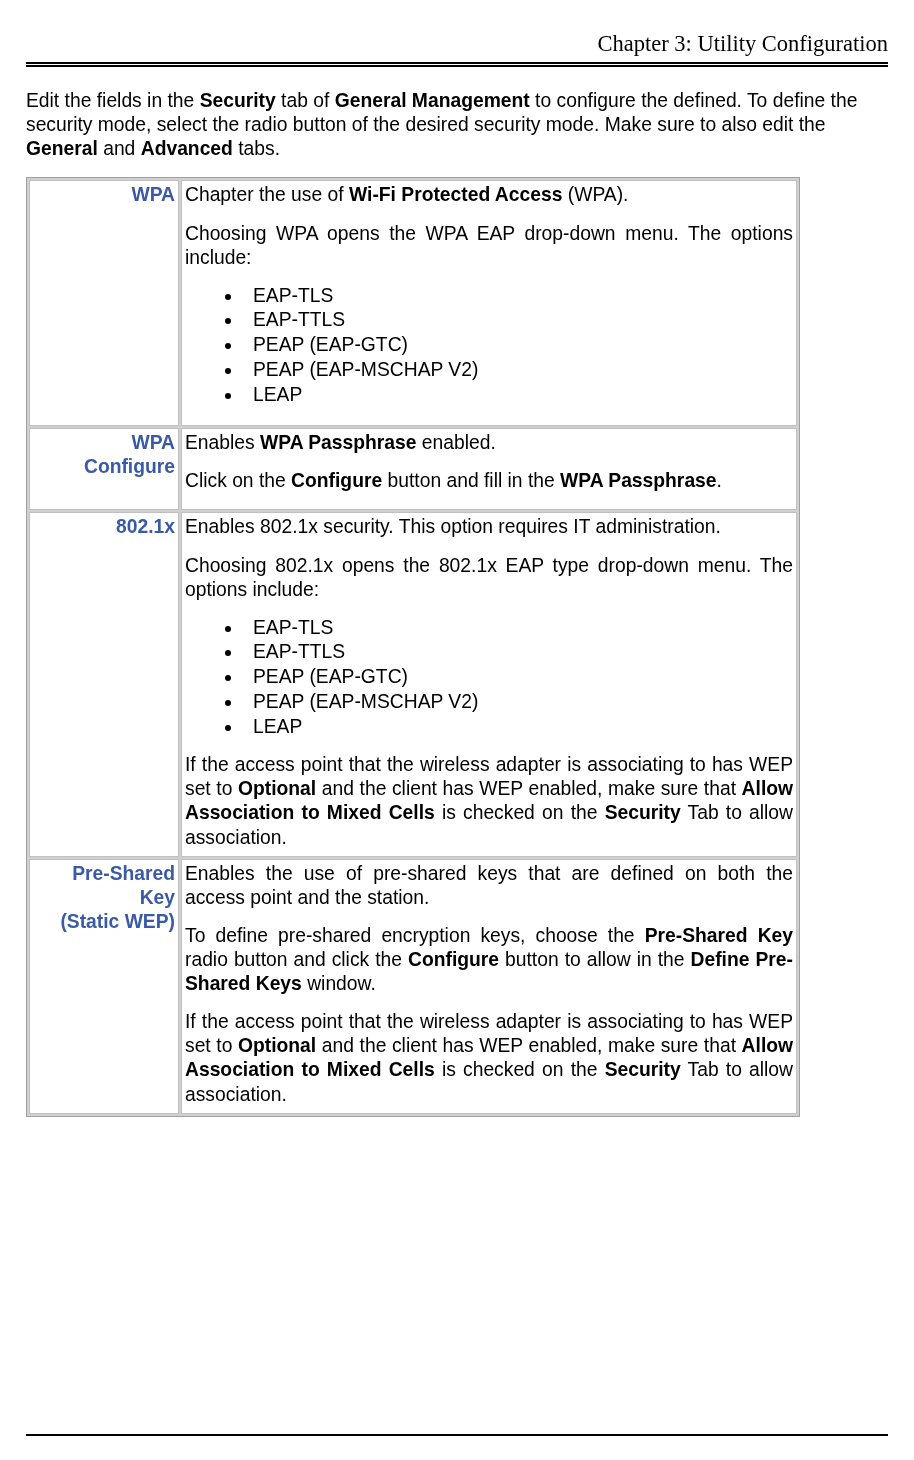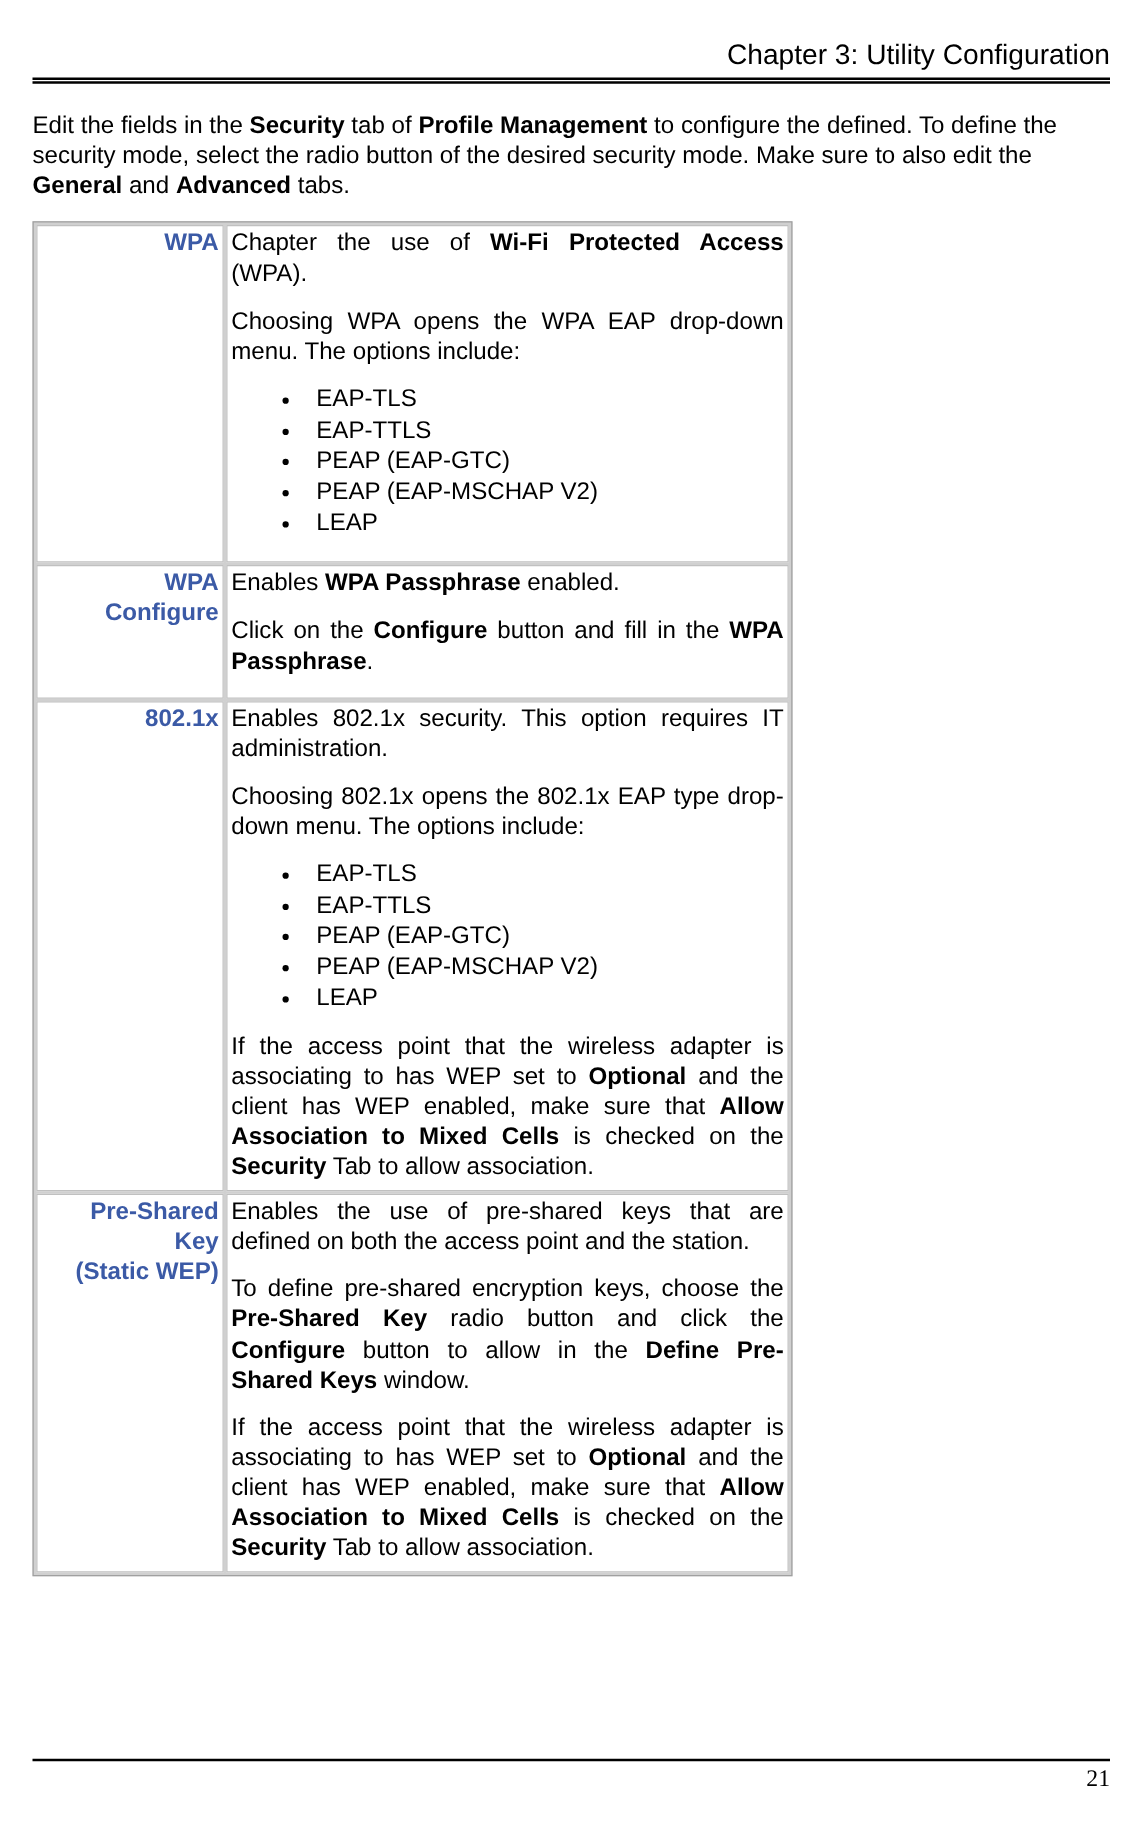--- a/index.html
+++ b/index.html
@@ -15,36 +15,36 @@
   .page {
     width: 914px;
     height: 1460px;
     box-sizing: border-box;
     padding: 30px 26px 0 26px;
     position: relative;
   }
   .header {
     text-align: right;
     font-size: 22.5px;
-    font-family: Liberation Sans, sans-serif;
+    font-family: Liberation Serif, serif;
     padding-bottom: 4px;
     border-bottom: 5px double #000;
   }
   .intro {
     margin-top: 22px;
   }
   .intro p {
     margin: 0;
   }
   .bold { font-weight: bold; }
   table.sec {
     border-collapse: separate;
     border-spacing: 2px;
     margin-top: 16px;
-    width: 608px;
+    width: 774px;
     border: 1px solid #a0a0a0;
     background: #d0d0d0;
   }
   table.sec td {
     background: #fff;
     border: 1px solid #c0c0c0;
     vertical-align: top;
     padding: 2px 3px 4px 3px;
   }
   table.sec td.label {
@@ -89,21 +89,21 @@
   }
 </style>
 </head>
 <body>
 
 <div class="page">
   <div class="header">Chapter 3: Utility Configuration</div>
 
   <div class="intro">
     <p>
-      <span>Edit the fields in the </span><span class="bold">Security</span><span> tab of </span><span class="bold">Profile Management</span><span> to configure the defined. To define the security mode, select the radio button of the desired security mode. Make sure to also edit the </span><span class="bold">General</span><span> and </span><span class="bold">Advanced</span><span> tabs.</span>
+      <span>Edit the fields in the </span><span class="bold">Security</span><span> tab of </span><span class="bold">General Management</span><span> to configure the defined. To define the security mode, select the radio button of the desired security mode. Make sure to also edit the </span><span class="bold">General</span><span> and </span><span class="bold">Advanced</span><span> tabs.</span>
     </p>
   </div>
 
   <table class="sec">
     <tbody>
         <tr>
       <td class="label">WPA</td>
       <td class="desc">
         <p>
           <span>Chapter the use of </span><span class="bold">Wi-Fi Protected Access</span><span> (WPA).</span>
@@ -166,15 +166,14 @@
           <span>If the access point that the wireless adapter is associating to has WEP set to </span><span class="bold">Optional</span><span> and the client has WEP enabled, make sure that </span><span class="bold">Allow Association to Mixed Cells</span><span> is checked on the </span><span class="bold">Security</span><span> Tab to allow association.</span>
         </p>
       </td>
     </tr>
 
   </tbody>
     </table>
 
   <div class="footer">
     <div class="footer-rule"></div>
-    <div class="page-num">21</div>
   </div>
 </div>
 
 </body></html>

